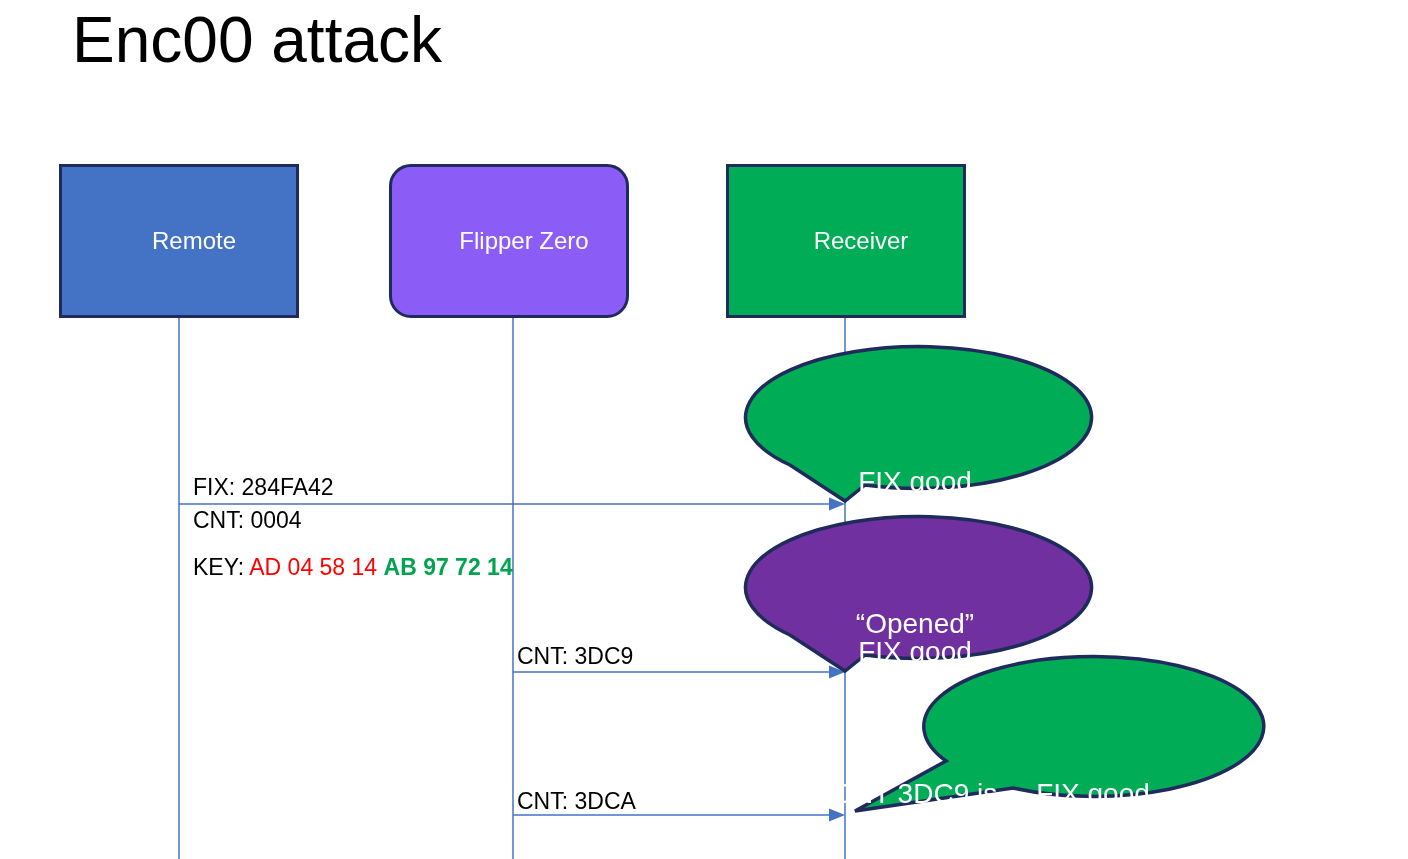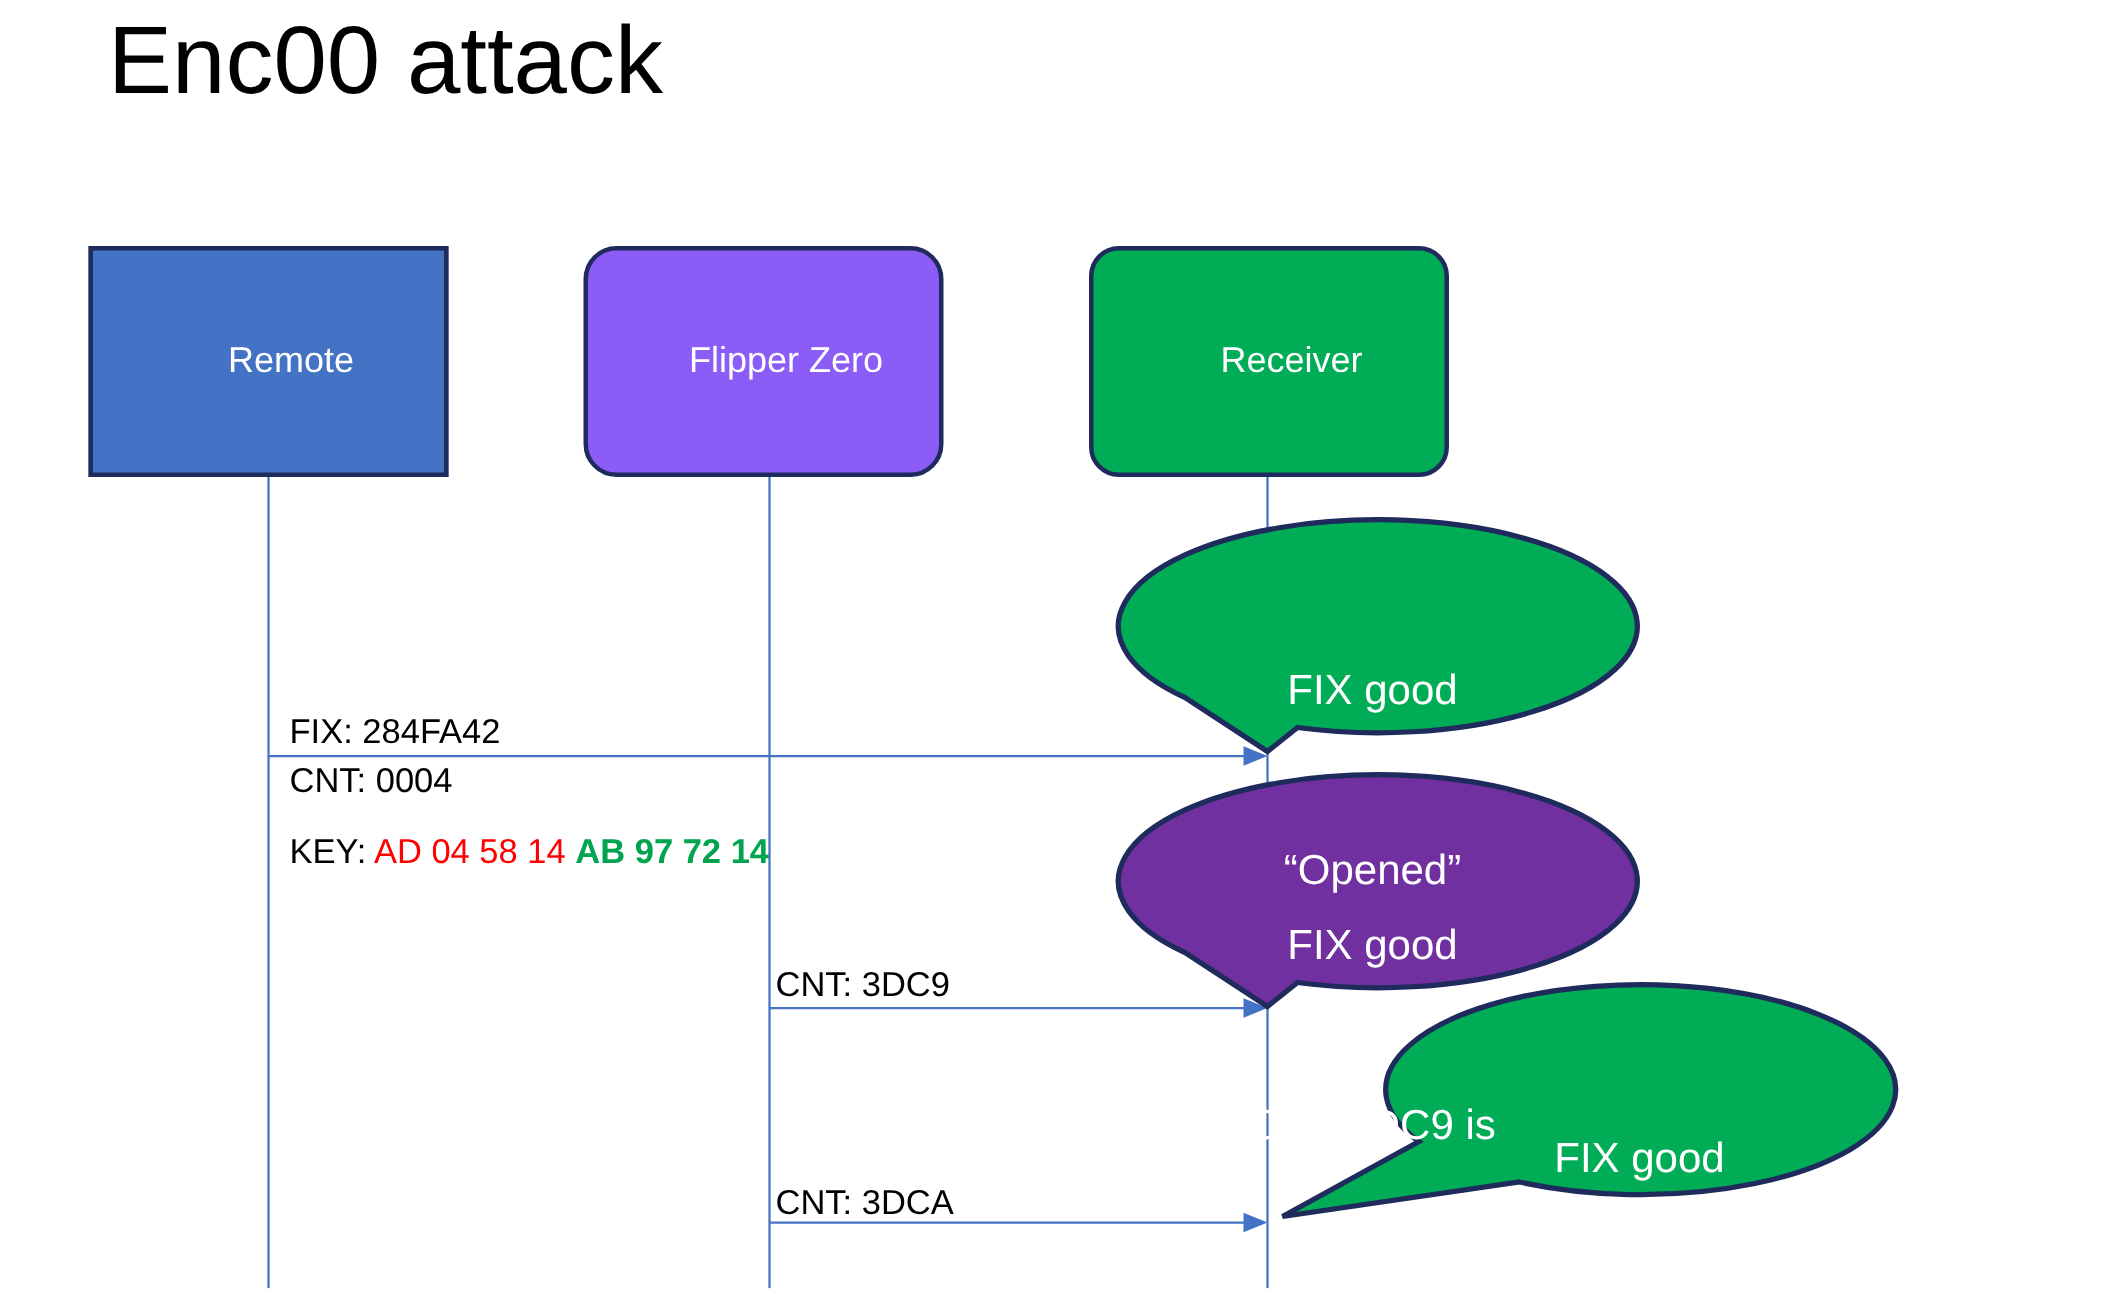--- a/index.html
+++ b/index.html
@@ -12,32 +12,32 @@
     position:absolute;left:72px;top:2px;font-size:64px;line-height:76px;
     color:#000000;letter-spacing:0px;
   }
   .actor{
     position:absolute;top:164px;width:240px;height:154px;box-sizing:border-box;
     border:3px solid #1F2B5C;display:flex;align-items:center;justify-content:center;
     color:#ffffff;font-size:24px;padding-left:30px;
   }
   .actor.remote{left:59px;background:#4472C4;}
   .actor.flipper{left:389px;background:#8b5cf6;border-radius:22px;}
-  .actor.receiver{left:726px;background:#00AC55;border-radius:20px;}
+  .actor.receiver{left:726px;background:#00AC55;}
   .lbl{
     position:absolute;font-size:23px;line-height:32px;color:#000000;white-space:pre;
   }
   .lbl .red{color:#FF0000;}
   .lbl .green-b{color:#00A44F;font-weight:bold;}
   .lbl .green{color:#2EAD5E;}
   .callout-text{
     position:absolute;color:#ffffff;font-size:28px;line-height:40px;
     text-align:center;white-space:pre;
   }
-  .callout-text div{height:40px;}
+  .callout-text div{height:40px;margin-top:22px;}
 </style>
 </head>
 <body>
 
 <div id="stage">
 
   <svg width="1408" height="859" viewBox="0 0 1408 859">
 
     <line x1="179" y1="317" x2="179" y2="859" stroke="#4472C4" stroke-width="1.5"></line>
     <line x1="513" y1="317" x2="513" y2="859" stroke="#4472C4" stroke-width="1.5"></line>

